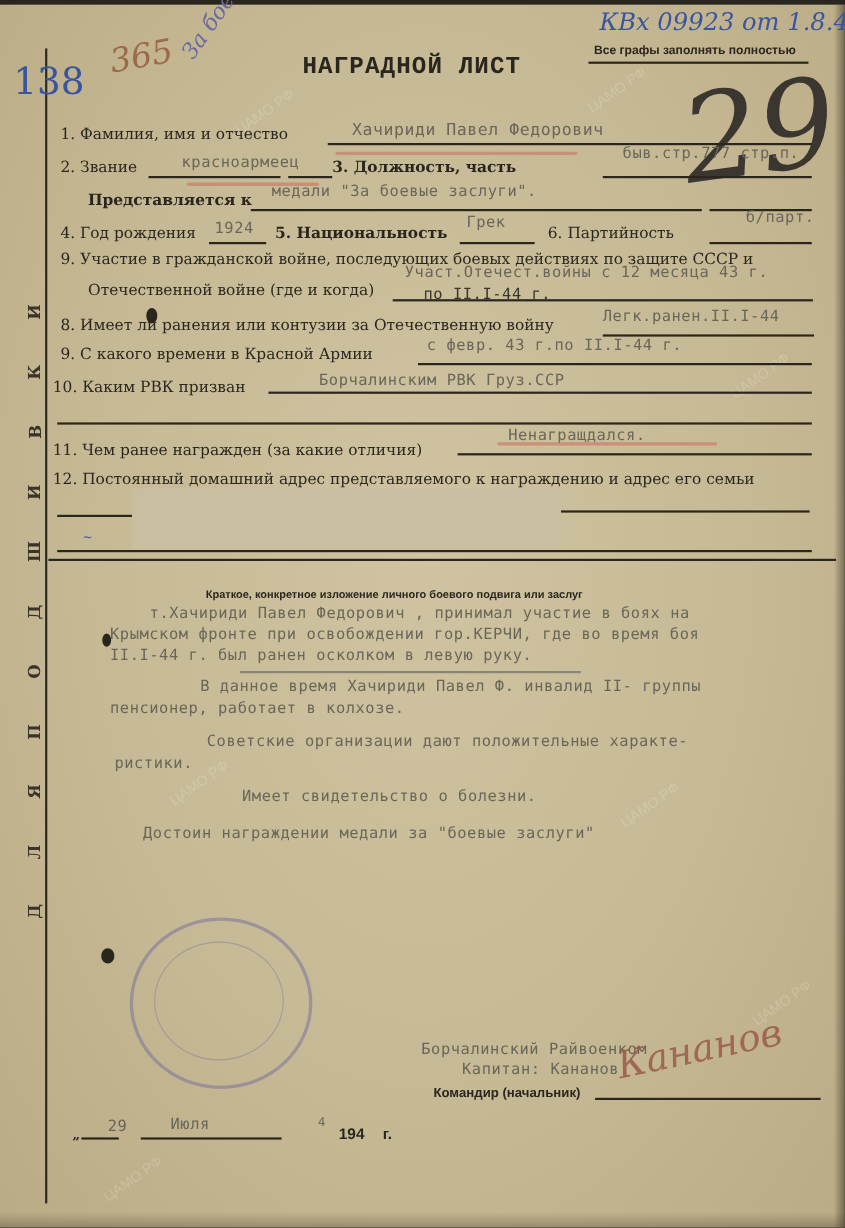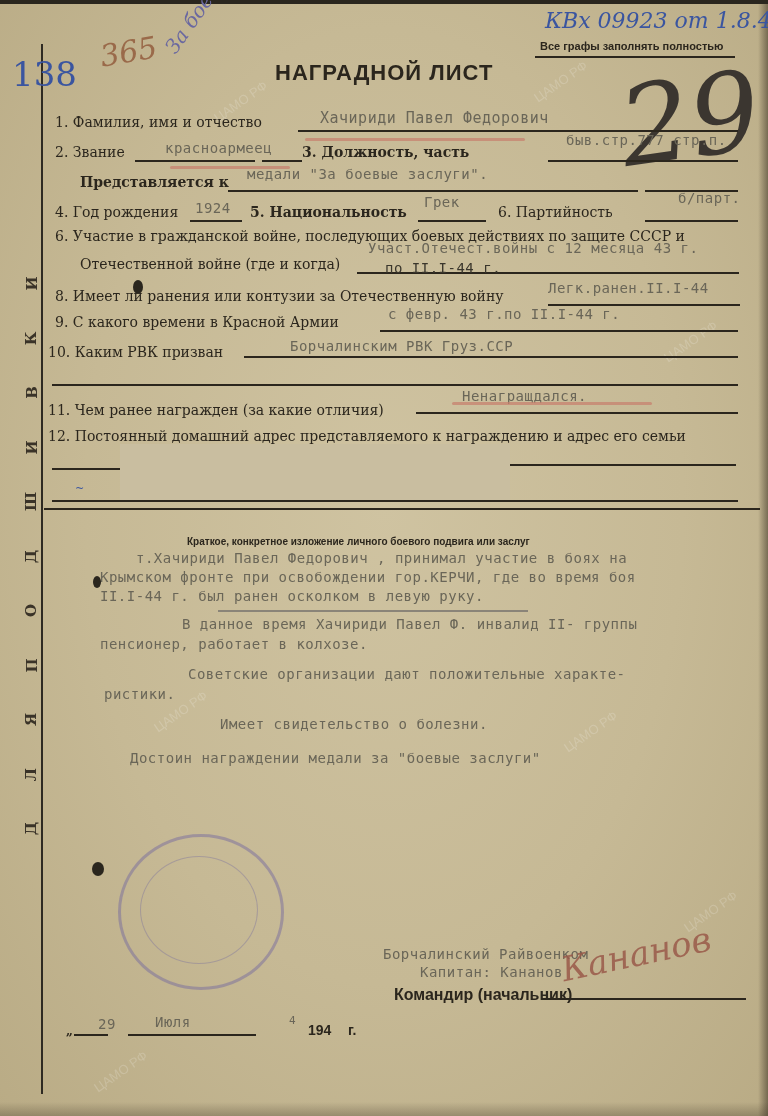--- a/index.html
+++ b/index.html
@@ -77,21 +77,21 @@
 
   <div class="abs hand-blue" style="left:545px;top:4px;font-size:22px;">КВх 09923 от 1.8.45</div>
   <div class="abs small-head" style="left:540px;top:36px;font-size:11px;">Все графы заполнять полностью</div>
   <div class="rule" style="left:535px;top:52px;width:200px;"></div>
 
   <div class="abs hand-blue" style="left:12px;top:50px;font-size:34px;font-style:normal;">138</div>
   <div class="abs hand-brown" style="left:100px;top:30px;font-size:30px;transform:rotate(-10deg);color:#9a6a4a;">365</div>
   <div class="abs hand-purple" style="left:160px;top:40px;font-size:20px;transform:rotate(-55deg);transform-origin:left top;">За боевые заслуги</div>
   <div class="abs" style="left:620px;top:60px;font-family:'DejaVu Serif',serif;font-style:italic;font-size:110px;color:#3b3630;line-height:1;transform:rotate(-8deg);">29</div>
 
-  <div class="abs title" style="left:275px;top:56px;">НАГРАДНОЙ ЛИСТ</div>
+  <div class="abs title" style="left:275px;top:44px;font-family:Liberation Mono, monospace;">НАГРАДНОЙ ЛИСТ</div>
 
   <div class="abs field-label" style="left:55px;top:110px;">1. Фамилия, имя и отчество</div>
   <div class="rule" style="left:298px;top:126px;width:440px;"></div>
   <div class="abs typed" style="left:320px;top:105px;font-size:15px;">Хачириди Павел Федорович</div>
   <div class="redline" style="left:305px;top:134px;width:220px;"></div>
 
   <div class="abs field-label" style="left:55px;top:140px;">2. Звание</div>
   <div class="rule" style="left:135px;top:156px;width:120px;"></div>
   <div class="rule" style="left:262px;top:156px;width:40px;"></div>
   <div class="abs typed" style="left:165px;top:136px;">красноармеец</div>
@@ -108,21 +108,21 @@
   <div class="abs field-label" style="left:55px;top:200px;">4. Год рождения</div>
   <div class="rule" style="left:190px;top:216px;width:52px;"></div>
   <div class="abs typed" style="left:195px;top:196px;">1924</div>
   <div class="abs field-label bold" style="left:250px;top:200px;font-weight:bold;">5. Национальность</div>
   <div class="rule" style="left:418px;top:216px;width:68px;"></div>
   <div class="abs typed" style="left:424px;top:190px;">Грек</div>
   <div class="abs field-label" style="left:498px;top:200px;">6. Партийность</div>
   <div class="rule" style="left:645px;top:216px;width:93px;"></div>
   <div class="abs typed" style="left:678px;top:186px;">б/парт.</div>
 
-  <div class="abs field-label" style="left:55px;top:224px;">6. Участие в гражданской войне, последующих боевых действиях по защите СССР и</div>
+  <div class="abs field-label" style="left:55px;top:224px;">9. Участие в гражданской войне, последующих боевых действиях по защите СССР и</div>
   <div class="abs field-label" style="left:80px;top:252px;">Отечественной войне (где и когда)</div>
   <div class="abs typed" style="left:368px;top:236px;">Участ.Отечест.войны с 12 месяца 43 г.</div>
   <div class="rule" style="left:357px;top:268px;width:382px;"></div>
   <div class="abs typed" style="left:385px;top:256px;color:#3a362c;">по II.I-44 г.</div>
 
   <div class="blot" style="left:133px;top:276px;width:10px;height:14px;"></div>
   <div class="abs field-label" style="left:55px;top:284px;">8. Имеет ли ранения или контузии за Отечественную войну</div>
   <div class="abs typed" style="left:548px;top:276px;">Легк.ранен.II.I-44</div>
   <div class="rule" style="left:548px;top:300px;width:192px;"></div>
 
@@ -165,21 +165,21 @@
 
   <div class="abs typed" style="left:220px;top:712px;">Имеет свидетельство о болезни.</div>
   <div class="abs typed" style="left:130px;top:746px;">Достоин награждении медали за "боевые заслуги"</div>
 
   <div class="blot" style="left:92px;top:858px;width:12px;height:14px;"></div>
   <div class="stamp" style="left:118px;top:830px;width:160px;height:150px;"></div>
   <div class="stamp-inner" style="left:140px;top:852px;width:116px;height:106px;"></div>
 
   <div class="abs typed" style="left:383px;top:942px;">Борчалинский Райвоенком</div>
   <div class="abs typed" style="left:420px;top:960px;">Капитан: Кананов</div>
-  <div class="abs small-head" style="left:381px;top:982px;font-size:16px;padding-left:13px;">Командир (начальник)</div>
+  <div class="abs small-head" style="left:381px;top:982px;font-size:12px;padding-left:13px;">Командир (начальник)</div>
   <div class="rule" style="left:541px;top:994px;width:205px;"></div>
   <div class="abs" style="left:560px;top:930px;font-family:'DejaVu Serif',serif;font-style:italic;font-size:34px;color:#9a5a4a;transform:rotate(-12deg);opacity:0.85;">Кананов</div>
 
   <div class="abs" style="left:66px;top:1020px;font-family:'DejaVu Serif',serif;font-weight:bold;font-size:12px;color:#2b261d;">„</div>
   <div class="rule" style="left:74px;top:1030px;width:34px;"></div>
   <div class="abs typed" style="left:98px;top:1012px;">29</div>
   <div class="rule" style="left:128px;top:1030px;width:128px;"></div>
   <div class="abs typed" style="left:155px;top:1010px;">Июля</div>
   <div class="abs narrow" style="left:260px;top:1018px;font-size:14px;color:#2b261d;">194</div>
   <div class="abs typed" style="left:289px;top:1010px;font-size:11px;">4</div>

